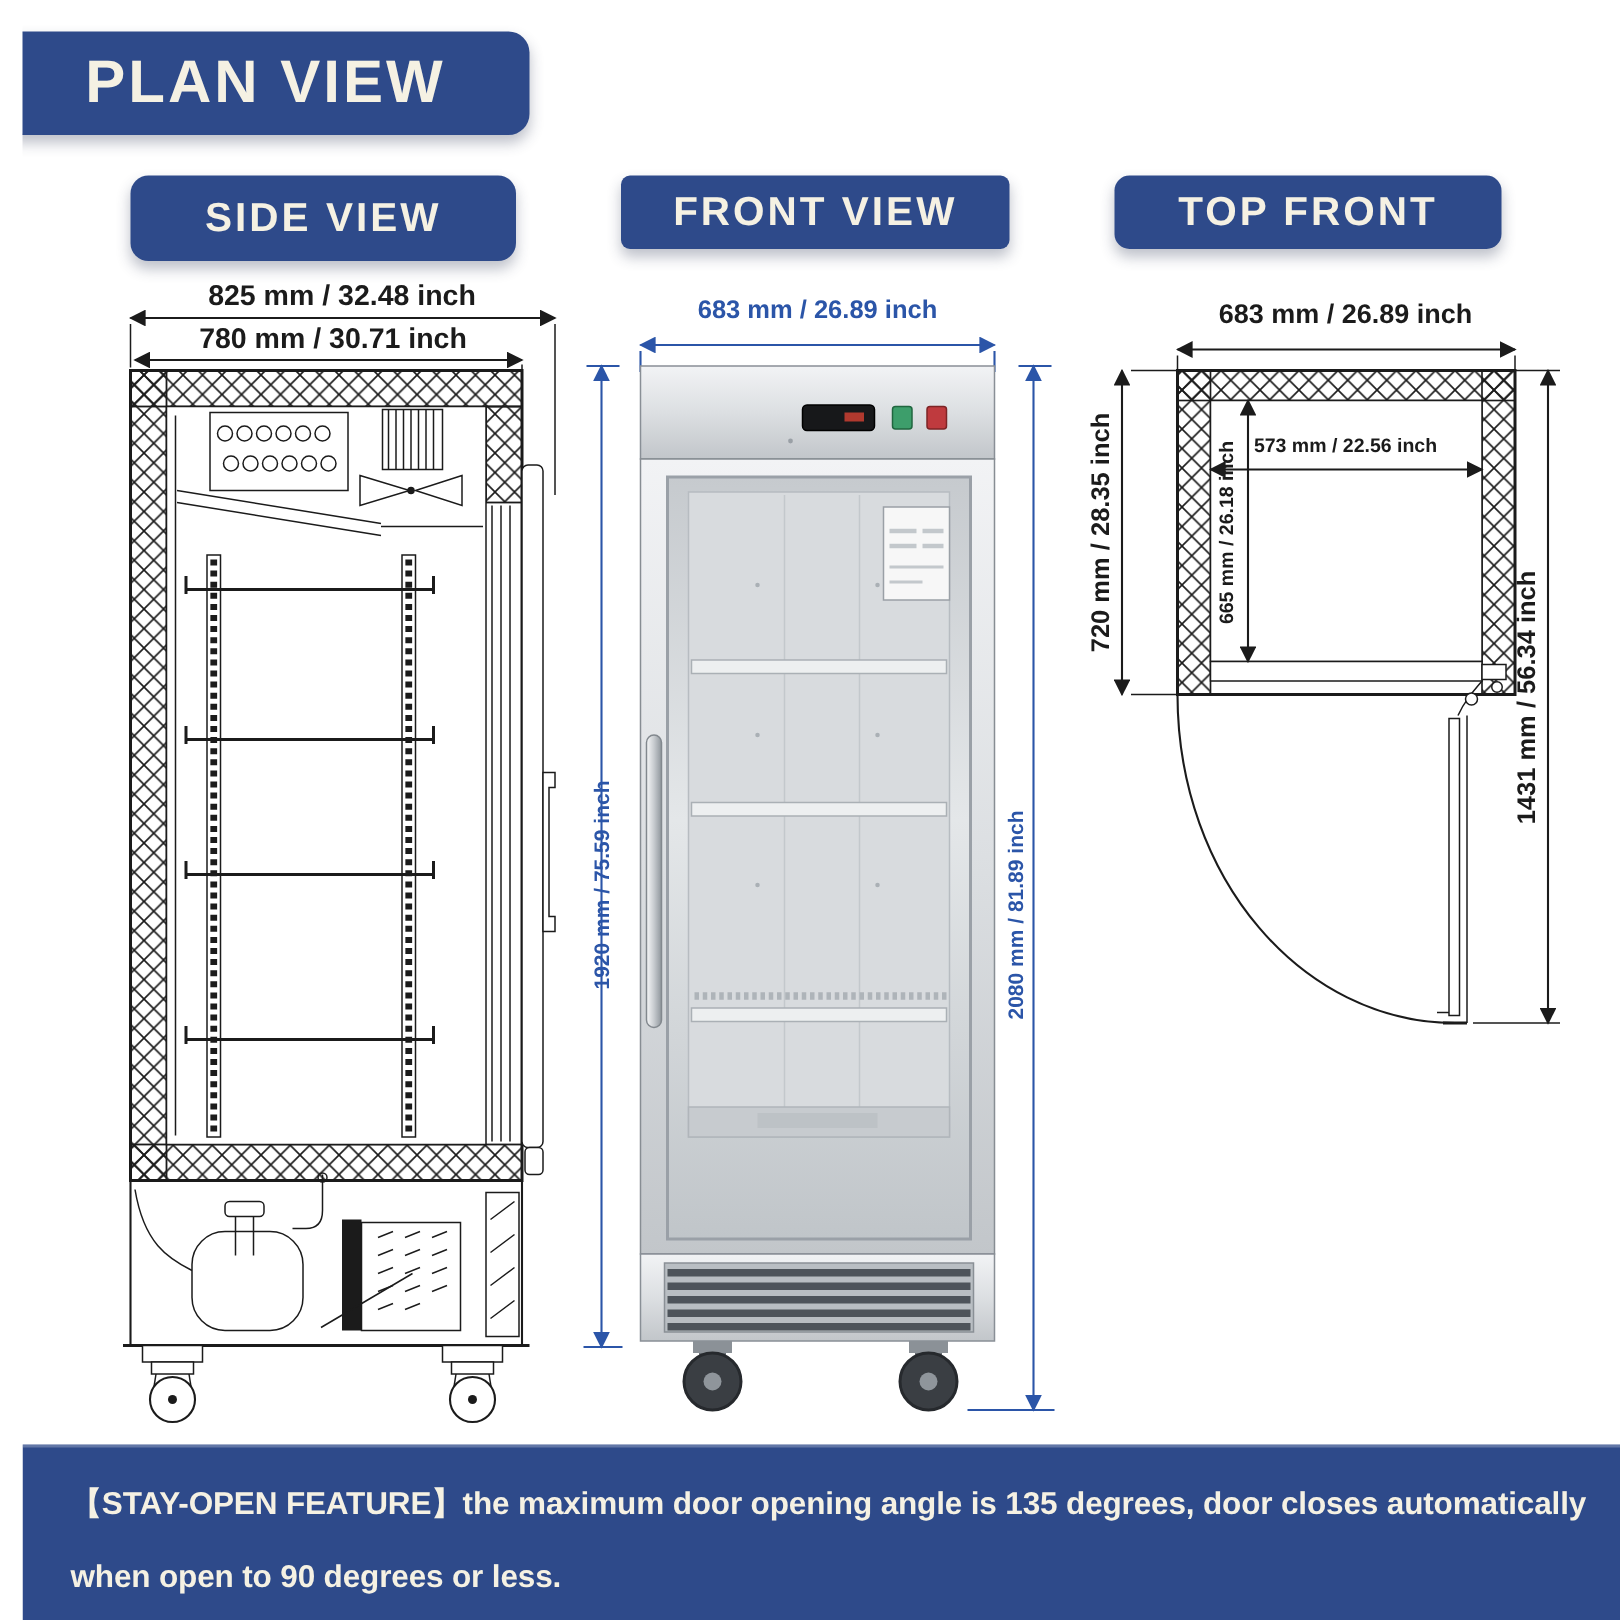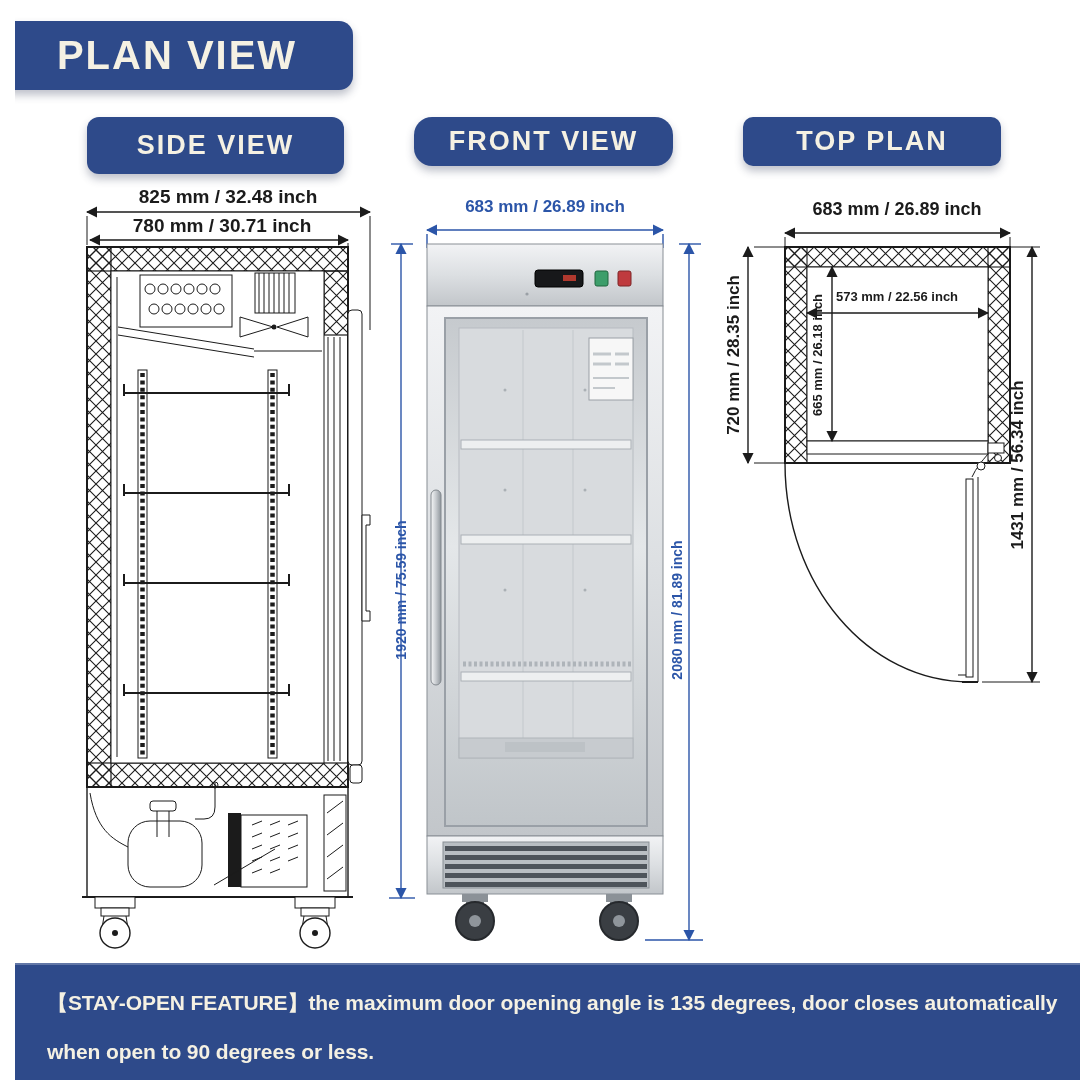--- a/index.html
+++ b/index.html
@@ -9,21 +9,21 @@
   .banner{
     position:absolute;
     background:var(--banner,#2e4a8a);
     color:var(--banner_text,#f5f1e3);
     display:flex;align-items:center;justify-content:center;
     font-weight:bold;
     box-shadow:0 5px 9px rgba(40,50,80,.30);
   }
   #plan-banner{left:-14px;top:21px;width:352px;height:69px;border-radius:14px;font-size:40px;letter-spacing:2px;}
   #side-banner{left:72px;top:117px;width:257px;height:57px;border-radius:12px;font-size:27px;letter-spacing:2px;}
-  #front-banner{left:399px;top:117px;width:259px;height:49px;border-radius:18px;font-size:27px;letter-spacing:2px;}
+  #front-banner{left:399px;top:117px;width:259px;height:49px;border-radius:6px;font-size:27px;letter-spacing:2px;}
   #top-banner{left:728px;top:117px;width:258px;height:49px;border-radius:10px;font-size:27px;letter-spacing:2px;}
 
   .fig{position:absolute;}
   #side-fig{left:55px;top:185px;}
   #front-fig{left:370px;top:190px;}
   #top-fig{left:695px;top:195px;}
 
   svg text{font-family:"Liberation Sans",sans-serif;font-weight:bold;}
   .k{stroke:var(--line,#1b1b1b);fill:none;stroke-width:1.4;}
   .k2{stroke:var(--line,#1b1b1b);fill:none;stroke-width:2;}
@@ -51,21 +51,21 @@
   <div class="banner" id="plan-banner">
     <span>PLAN VIEW</span>
   </div>
   <div class="banner" id="side-banner">
     <span>SIDE VIEW</span>
   </div>
   <div class="banner" id="front-banner">
     <span>FRONT VIEW</span>
   </div>
   <div class="banner" id="top-banner">
-    <span>TOP PLAN</span>
+    <span>TOP FRONT</span>
   </div>
 
   <svg id="side-fig" class="fig" width="310" height="775" viewBox="0 0 310 775">
     <defs>
       <pattern id="xhS" width="13" height="13" patternUnits="userSpaceOnUse">
         <path d="M0 0 L13 13 M13 0 L0 13" stroke="#1b1b1b" stroke-width="1.1" fill="none"></path>
       </pattern>
       <marker id="mkS" viewBox="0 0 10 10" refX="9" refY="5" markerWidth="8" markerHeight="8" orient="auto-start-reverse">
         <path d="M0 0 L10 5 L0 10 z" class="mfk"></path>
       </marker>

